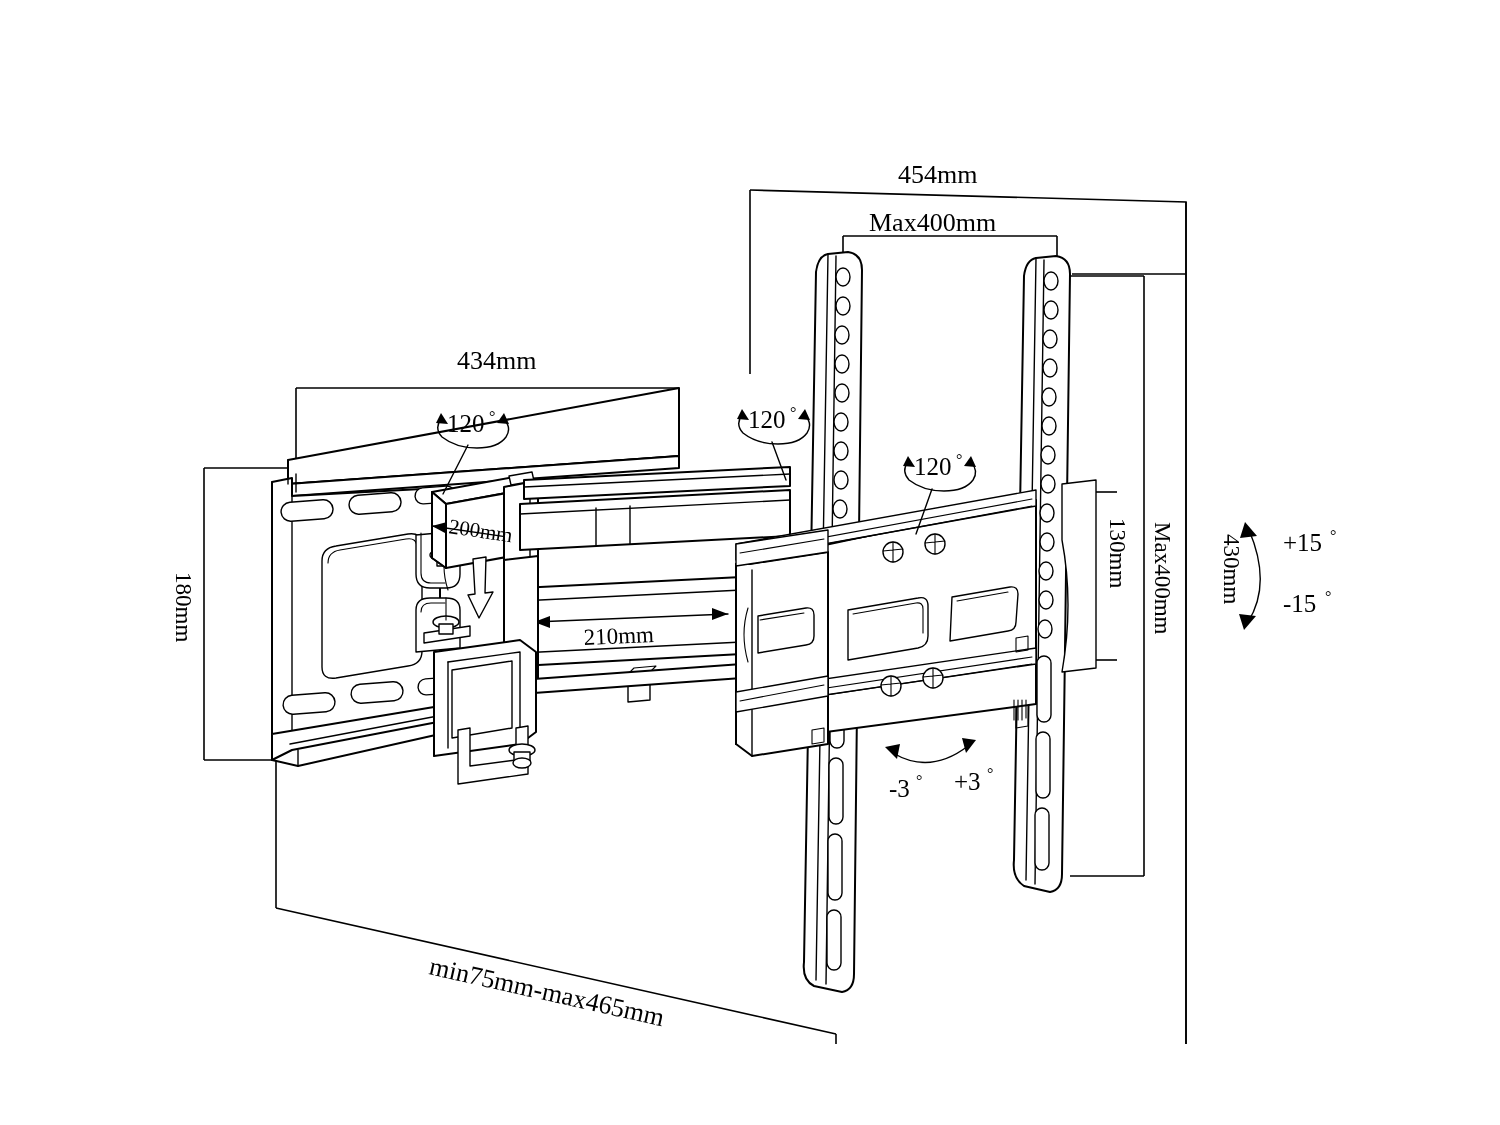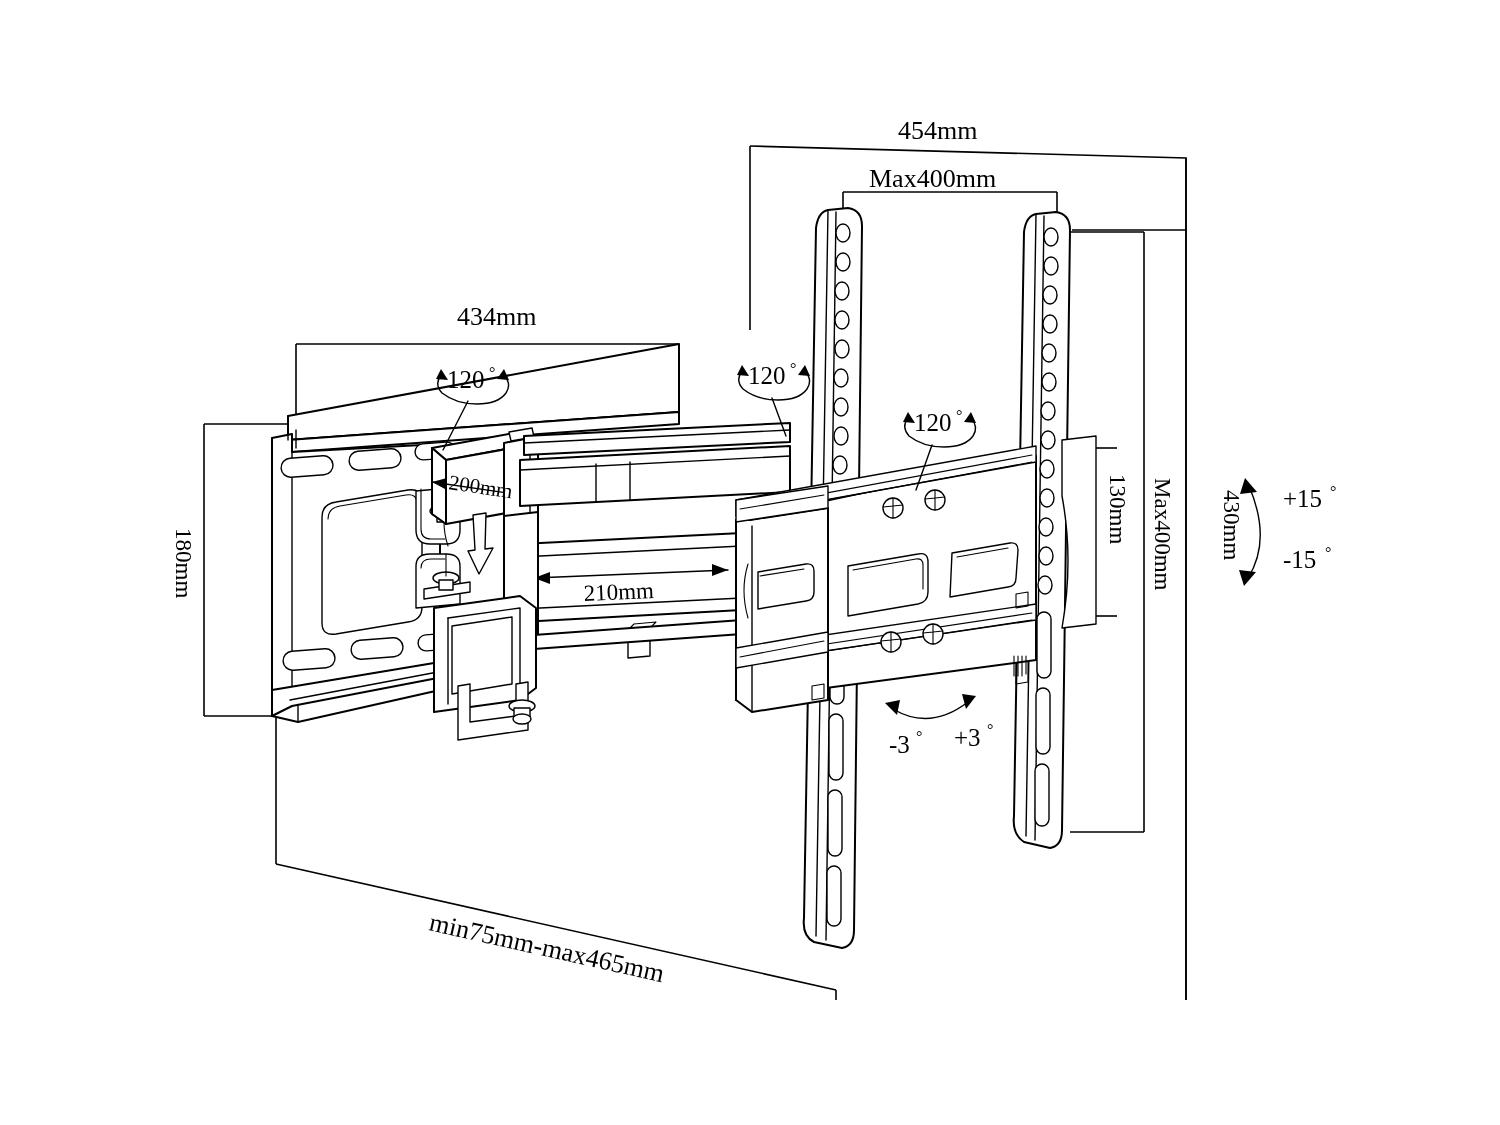--- a/index.html
+++ b/index.html
@@ -12,20 +12,21 @@
     width: 1500px;
     height: 1125px;
     overflow: hidden;
     font-family: "Liberation Serif", "DejaVu Serif", serif;
   }
   #drawing-root {
     position: relative;
     width: 1500px;
     height: 923px;
     background: #be185d;
+    margin-top: 44px;
   }
   svg#tech-drawing {
     display: block;
     width: 1500px;
     height: 1125px;
   }
   .ln-thin {
     fill: none;
     stroke: #000000;
     stroke-width: 1.4;

